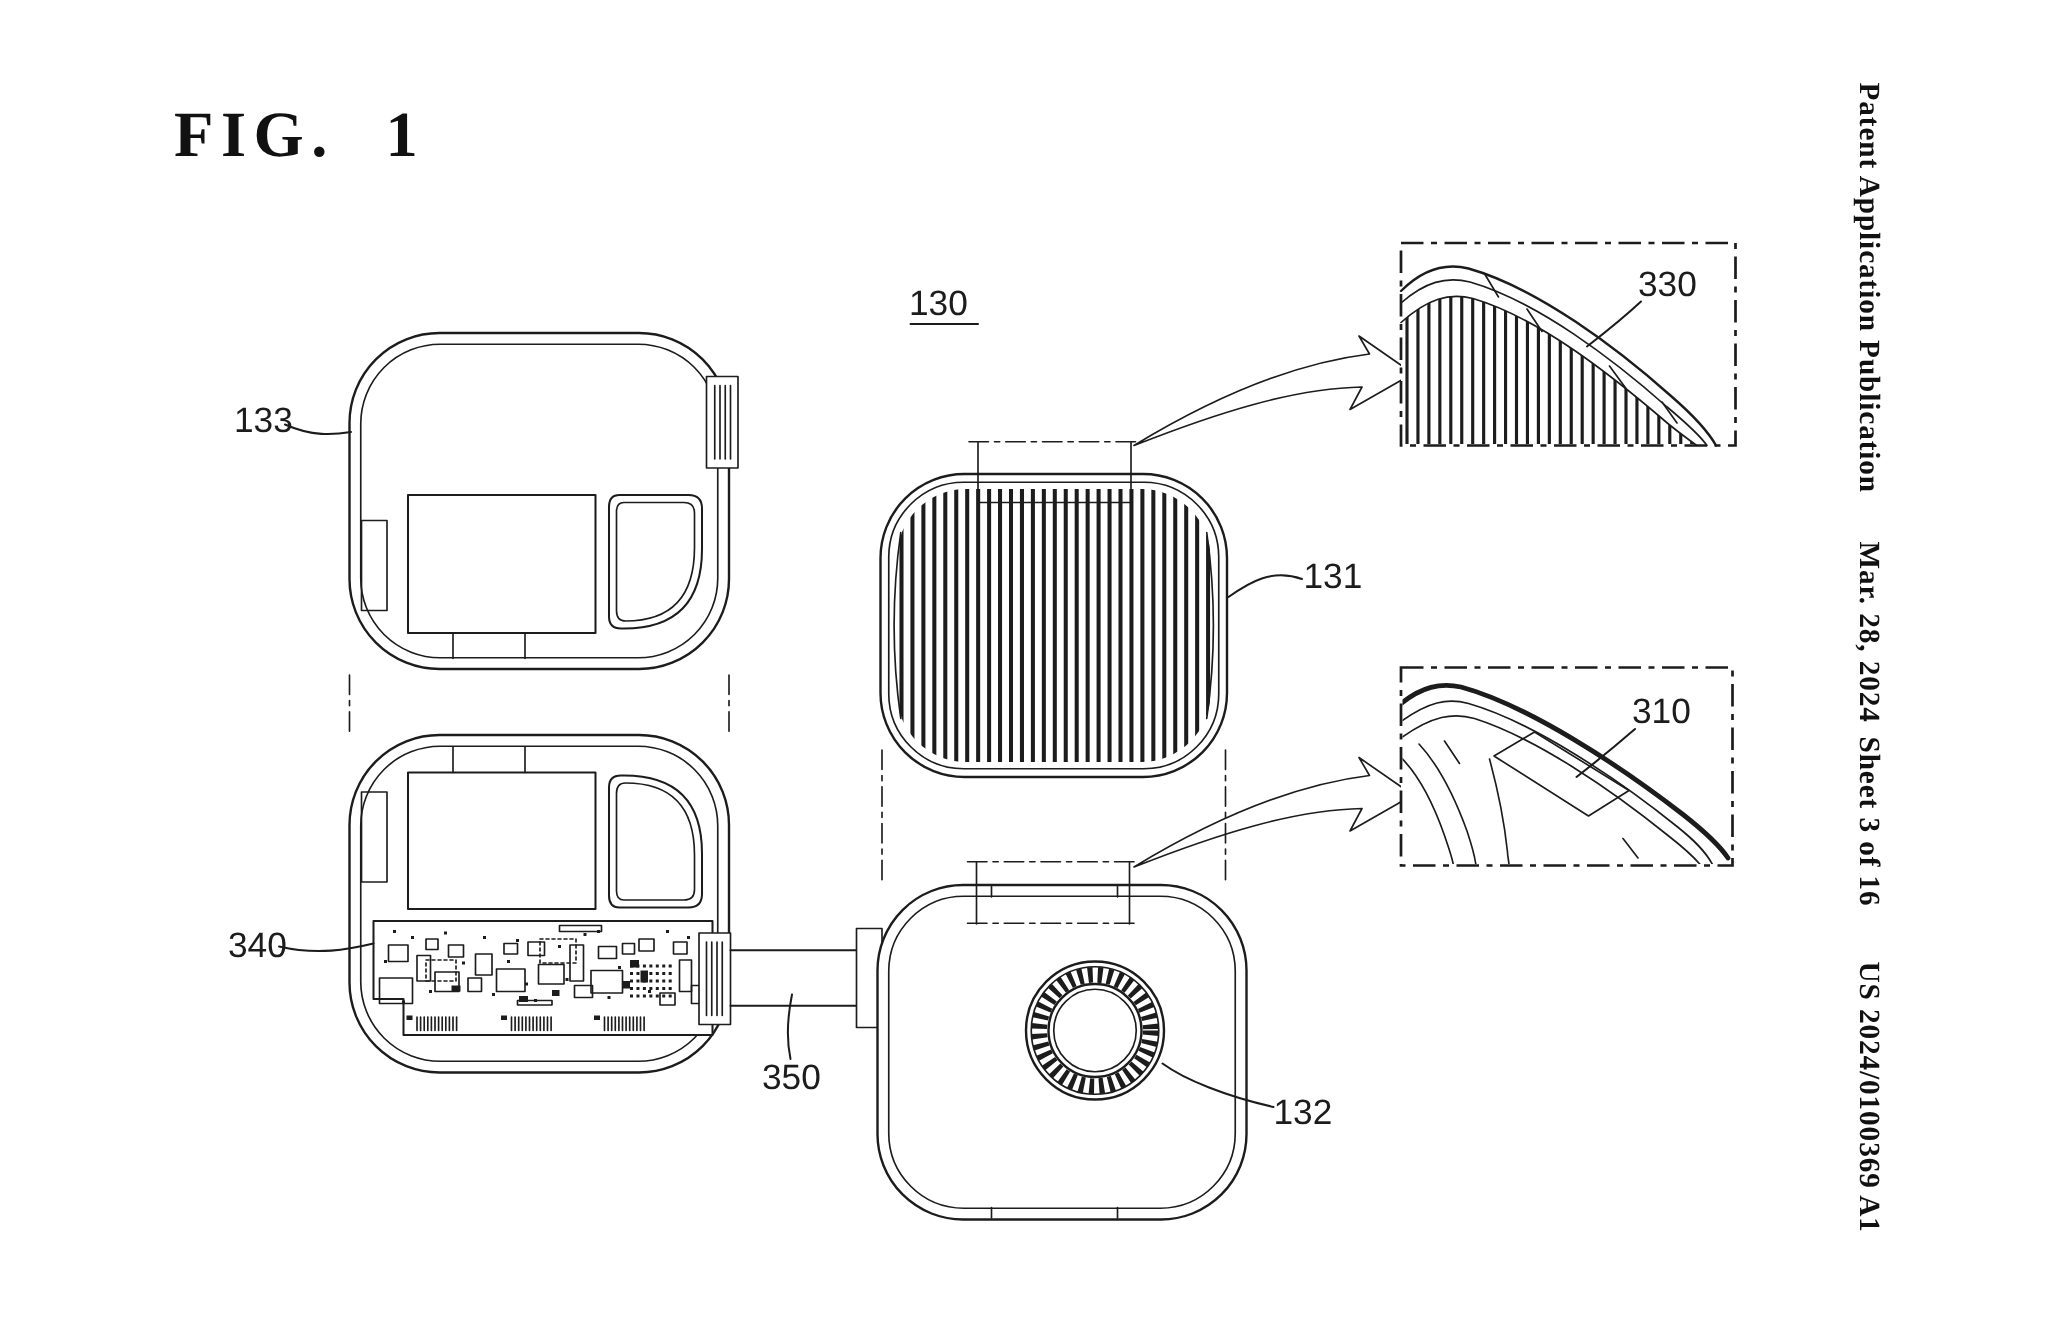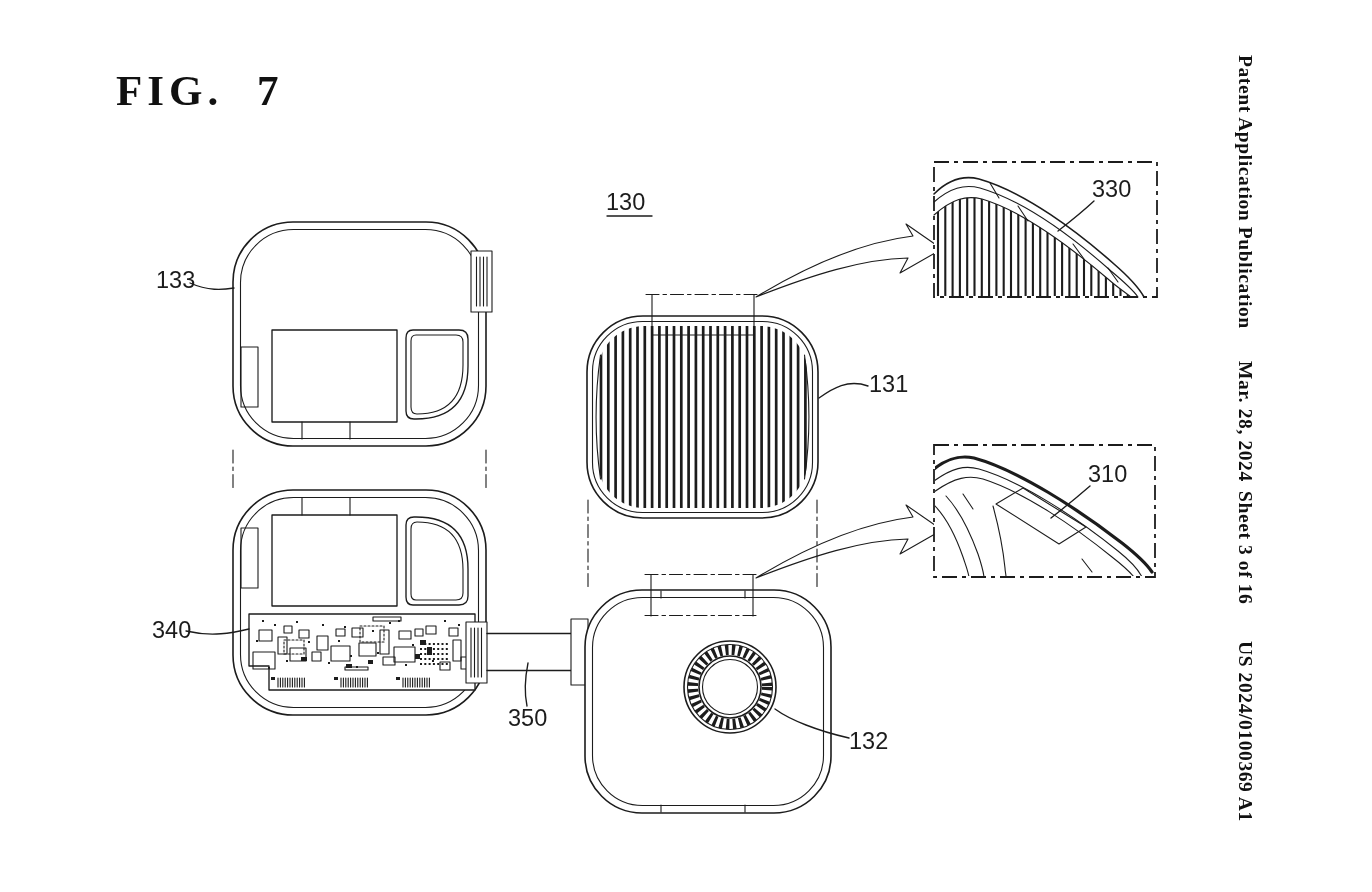--- a/index.html
+++ b/index.html
@@ -26,21 +26,21 @@
   .stripe{stroke:#1c1c1c;fill:none;stroke-width:2.7;}
   .stripe2{stroke:#1c1c1c;fill:none;stroke-width:2.1;}
   .dots{stroke:#1c1c1c;fill:none;stroke-width:2;stroke-dasharray:2 2.3;}
   .ref{font-family:"Liberation Sans","DejaVu Sans",sans-serif;font-size:23.5px;fill:#1c1c1c;}
 </style>
 </head>
 <body>
 
 <div class="page">
 
-  <div class="fig-title">FIG. 7</div>
+  <div class="fig-title">FIG. 1</div>
 
   <div class="vtext vt-pub">Patent Application Publication</div>
   <div class="vtext vt-date">Mar. 28, 2024</div>
   <div class="vtext vt-sheet">Sheet 3 of 16</div>
   <div class="vtext vt-doc">US 2024/0100369 A1</div>
 
   <svg class="drawing" width="1372" height="892" viewBox="0 0 1372 892">
 
     <defs>
       <clipPath id="clipGrille">

